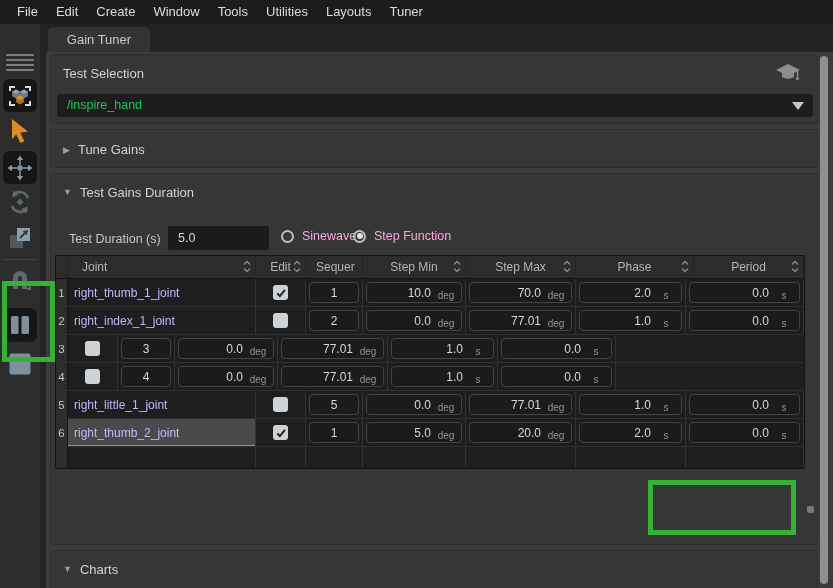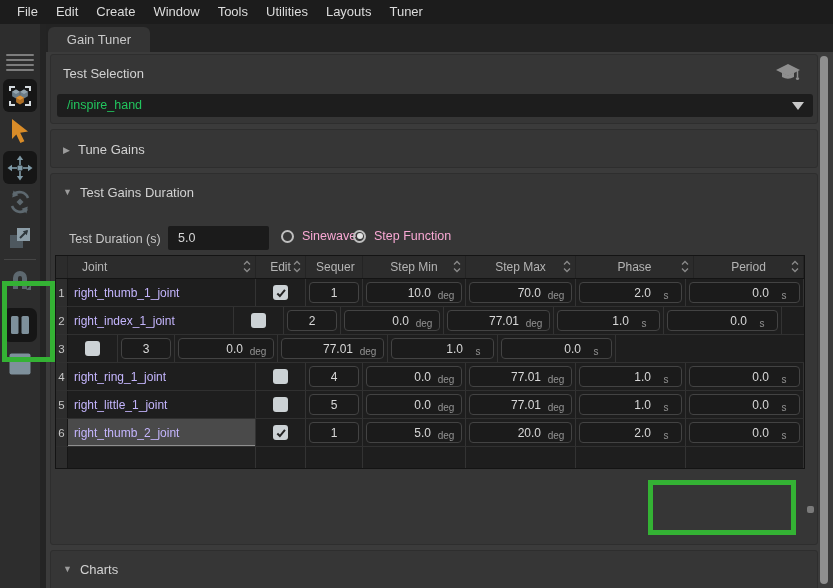--- a/index.html
+++ b/index.html
@@ -325,21 +325,21 @@
           </div>
           <div class="cell" style="width: 118px;">
             <div class="field">
               <span class="val">0.0</span>
               <span class="unit">s</span>
             </div>
           </div>
         </div>
         <div class="trow">
           <div class="cell numc" style="width: 12px;">2</div>
-          <div class="cell jointc" style="width: 166px; text-align: center;">right_index_1_joint</div>
+          <div class="cell jointc" style="width: 188px; text-align: center;">right_index_1_joint</div>
           <div class="cell" style="width: 50px;">
             <div class="chk"></div>
           </div>
           <div class="cell" style="width: 57px;">
             <div class="field">
               <span class="val center">2</span>
             </div>
           </div>
           <div class="cell" style="width: 103px;">
             <div class="field">
@@ -396,21 +396,20 @@
           </div>
           <div class="cell" style="width: 118px;">
             <div class="field">
               <span class="val">0.0</span>
               <span class="unit">s</span>
             </div>
           </div>
         </div>
         <div class="trow">
           <div class="cell numc" style="width: 12px;">4</div>
-          <div class="cell jointc" style="width: 188px;">right_ring_1_joint</div>
           <div class="cell" style="width: 50px;">
             <div class="chk"></div>
           </div>
           <div class="cell" style="width: 57px;">
             <div class="field">
               <span class="val center">4</span>
             </div>
           </div>
           <div class="cell" style="width: 103px;">
             <div class="field">

